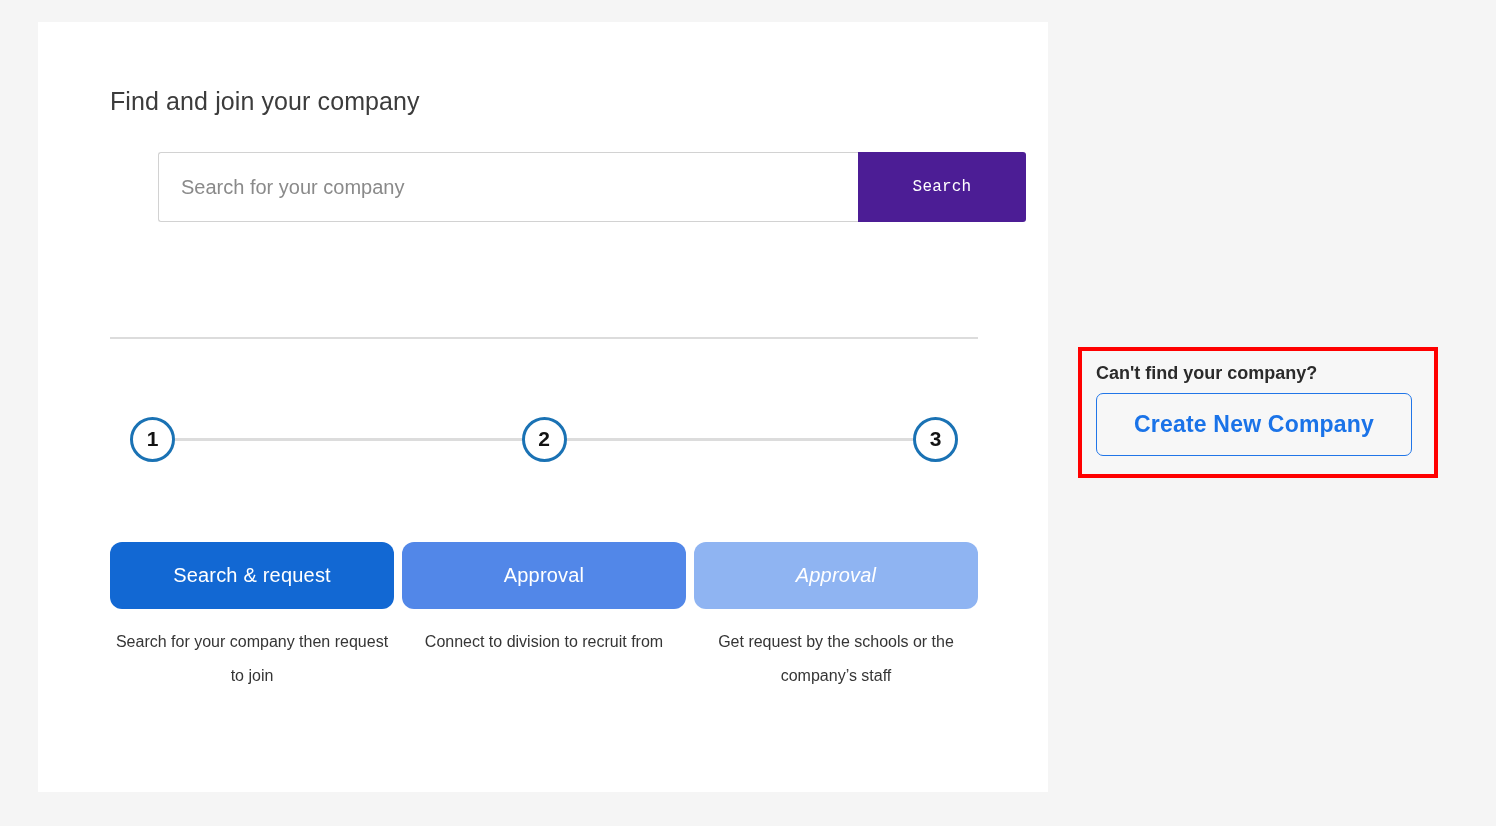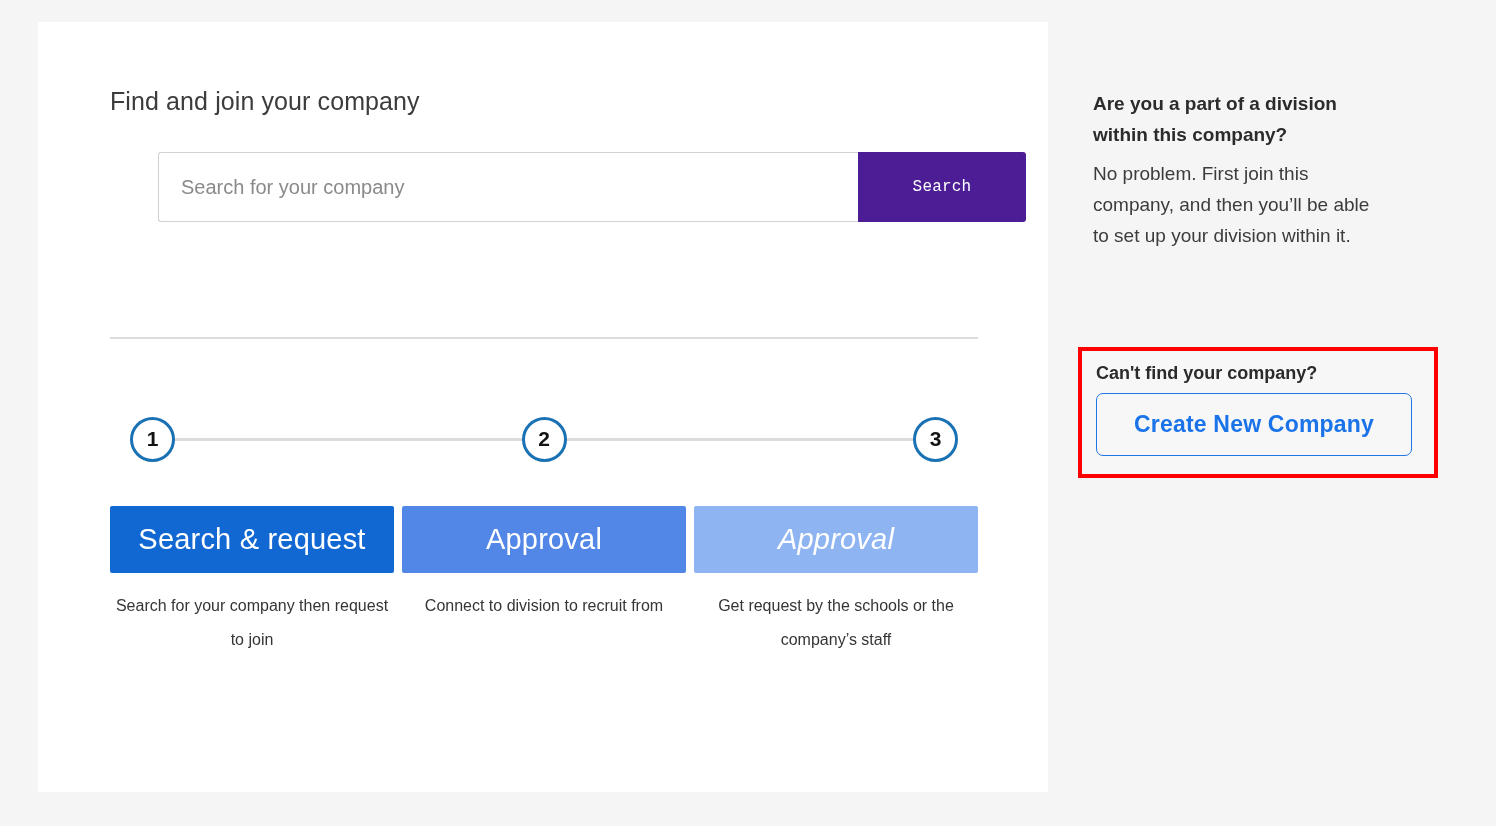--- a/index.html
+++ b/index.html
@@ -133,30 +133,31 @@
   }
   .step-col {
     flex: 1 1 0;
     display: flex;
     flex-direction: column;
     align-items: center;
   }
   .step-chip {
     width: 100%;
     height: 67px;
-    border-radius: 2px;
+    border-radius: 12px;
     border: none;
     display: flex;
     align-items: center;
     justify-content: center;
     color: #ffffff;
     font-family: "Liberation Sans", sans-serif;
-    font-size: 29px;
+    font-size: 20px;
     letter-spacing: 0.2px;
     cursor: pointer;
+    margin-top: 36px;
   }
   .step-caption {
     margin-top: 16px;
     font-size: 16px;
     line-height: 34px;
     color: #353535;
     text-align: center;
     max-width: 282px;
   }
 
@@ -256,23 +257,19 @@
         <div class="step-col">
           <button class="step-chip" style="background: rgb(143, 180, 242); font-style: italic;">Approval</button>
           <div class="step-caption">Get request by the schools or the company’s staff</div>
         </div>
 
       </div>
 
     </div>
   </div>
 
-  <div class="rail">
-    <p class="rail-title">Are you a part of a division within this company?</p>
-    <p class="rail-body">No problem. First join this company, and then you’ll be able to set up your division within it.</p>
-  </div>
 
   <div class="highlight-box" style="border-color: rgb(255, 0, 0);">
     <div class="highlight-label">Can't find your company?</div>
     <button class="create-company-button">Create New Company</button>
   </div>
 
 </div>
 
 </body></html>

